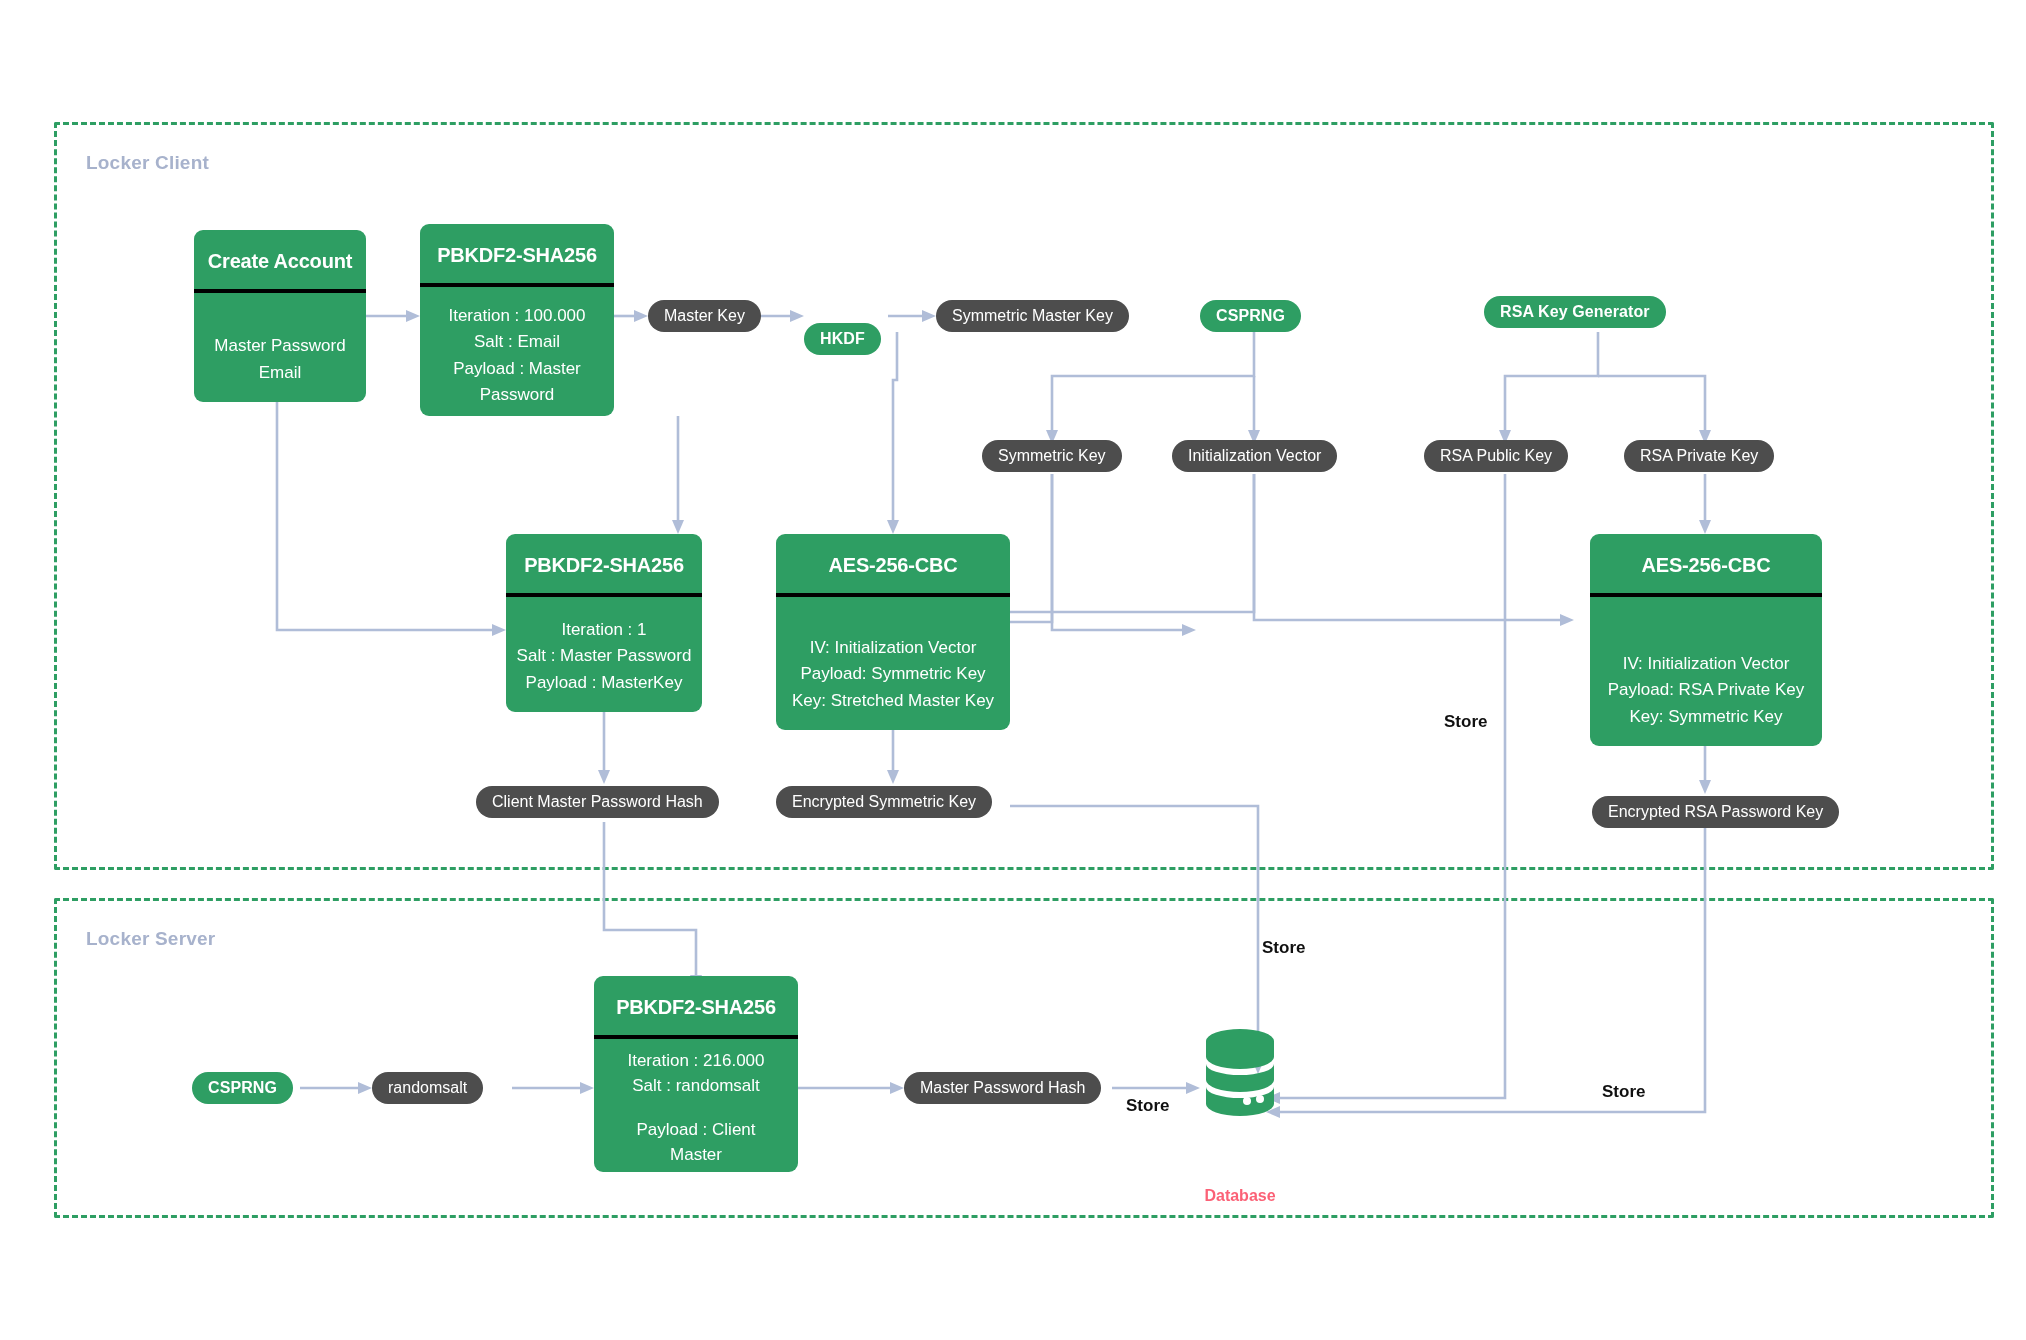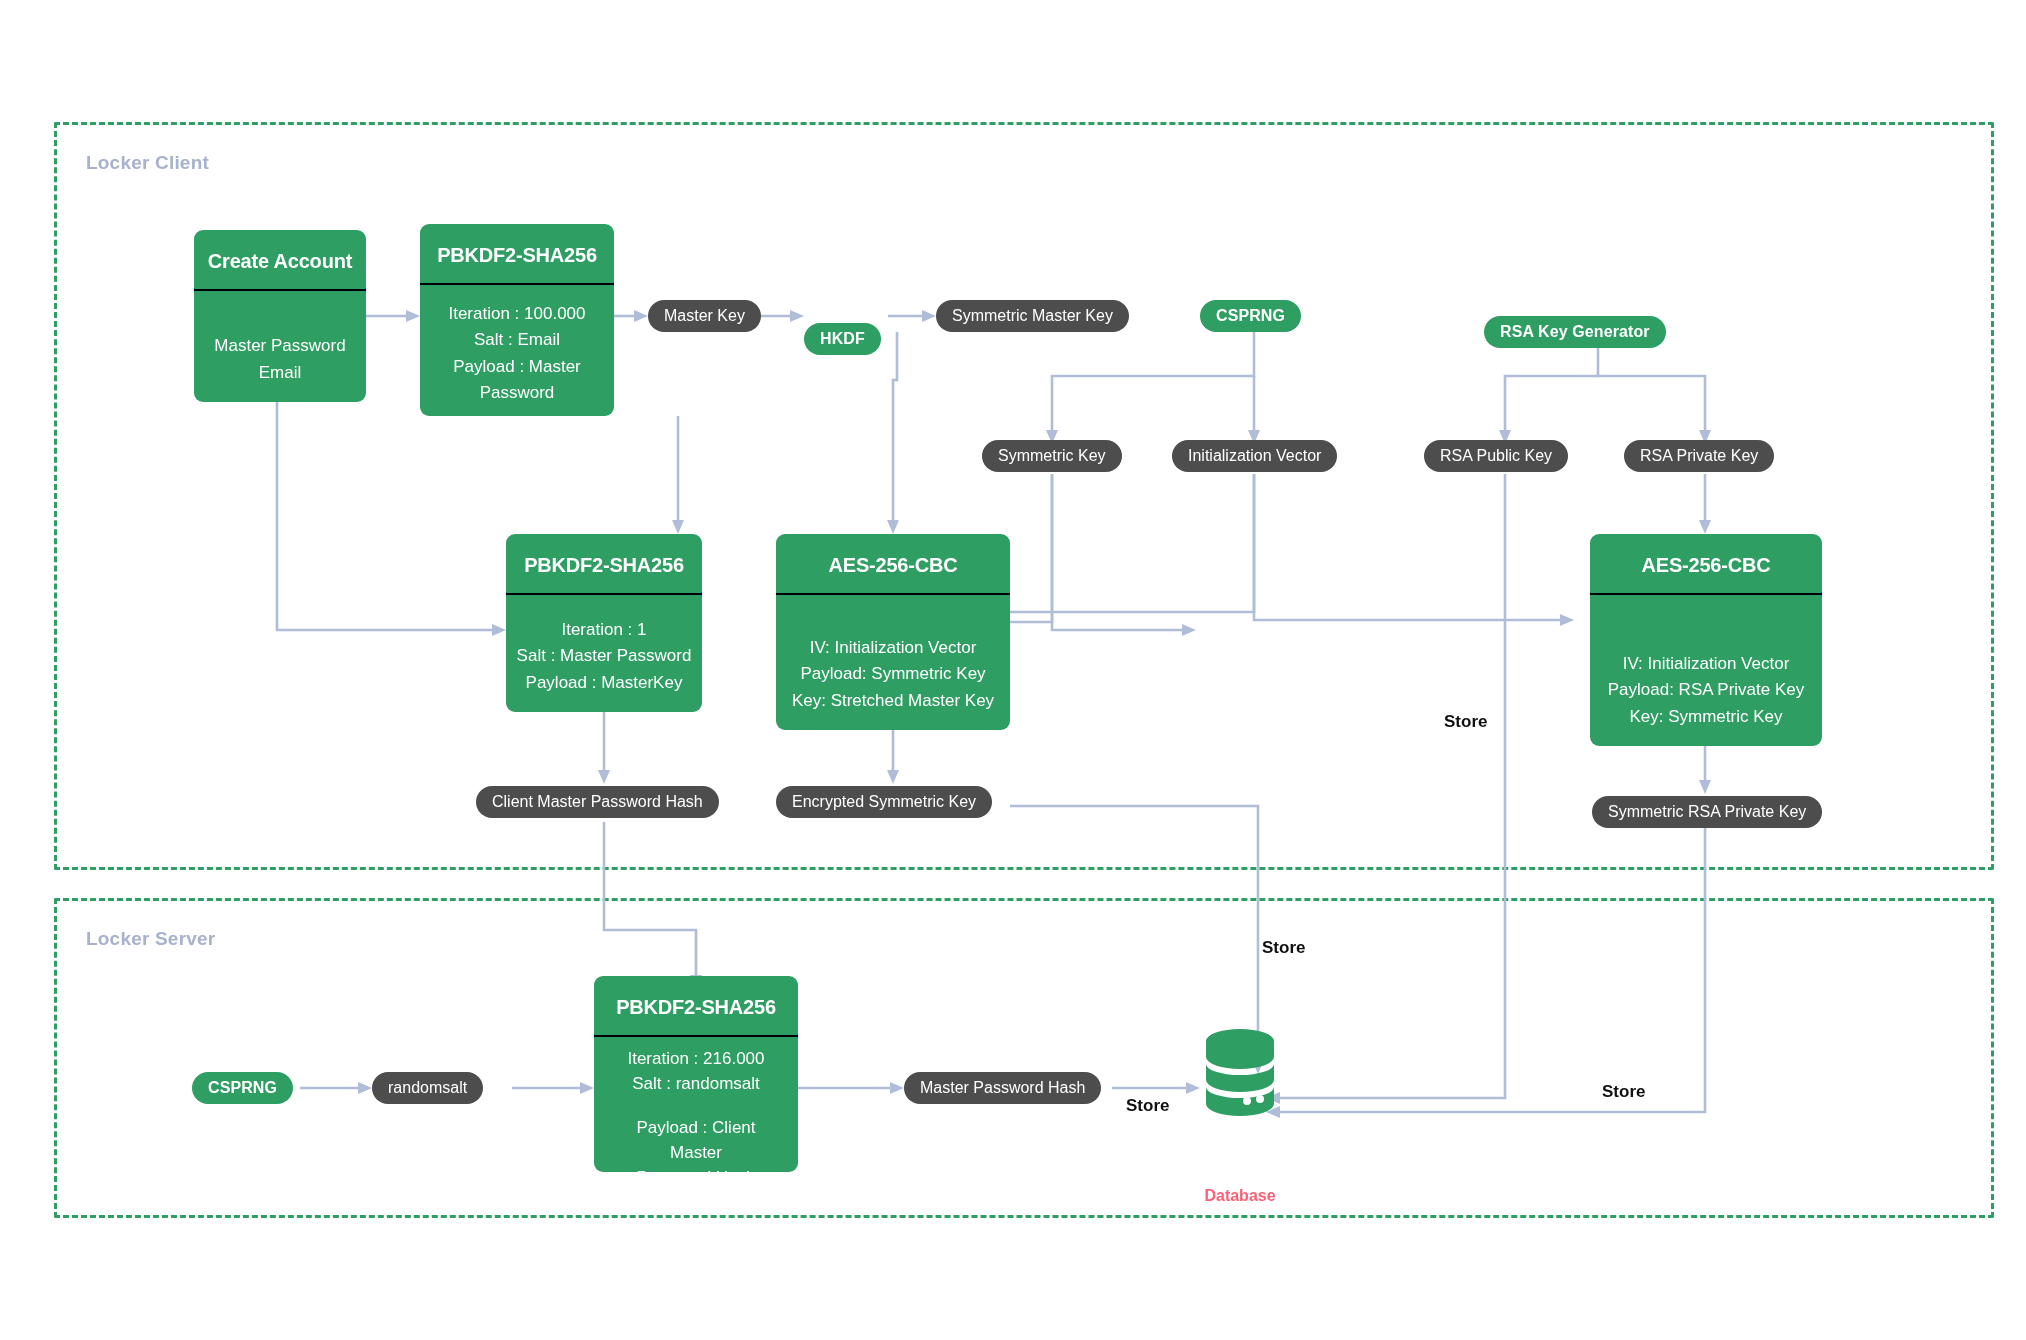--- a/index.html
+++ b/index.html
@@ -38,21 +38,21 @@
     border-radius:9px;
     color:#ffffff;
     box-sizing:border-box;
     overflow:hidden;
     display:flex;flex-direction:column;
   }
   .card-title{
     font-size:20px;font-weight:bold;
     text-align:center;
     padding:20px 6px 16px 6px;
-    border-bottom:2px solid #000000;
+    border-bottom:4px solid #000000;
     letter-spacing:-.2px;
     white-space:nowrap;
   }
   .card-body{
     flex:1;
     font-size:17px;
     line-height:1.55;
     text-align:center;
     padding:16px 10px;
     display:flex;flex-direction:column;justify-content:flex-end;
@@ -238,35 +238,35 @@
   </div>
 
   <div class="pill dark" style="left:648px;top:300px;">Master Key</div>
 
   <div class="pill green" style="left:804px;top:300px;margin-top:23px;">HKDF</div>
 
   <div class="pill dark" style="left:936px;top:300px;">Symmetric Master Key</div>
 
   <div class="pill green" style="left:1200px;top:300px;">CSPRNG</div>
 
-  <div class="pill green" style="left:1484px;top:316px;text-align:right;">RSA Key Generator</div>
+  <div class="pill green" style="left:1484px;top:296px;text-align:right;">RSA Key Generator</div>
 
   <div class="pill dark" style="left:982px;top:440px;">Symmetric Key</div>
 
   <div class="pill dark" style="left:1172px;top:440px;">Initialization Vector</div>
 
   <div class="pill dark" style="left:1424px;top:440px;">RSA Public Key</div>
 
   <div class="pill dark" style="left:1624px;top:440px;">RSA Private Key</div>
 
   <div class="pill dark" style="left:476px;top:786px;">Client Master Password Hash</div>
 
   <div class="pill dark" style="left:776px;top:786px;">Encrypted Symmetric Key</div>
 
-  <div class="pill dark" style="left:1592px;top:796px;">Symmetric RSA Private Key</div>
+  <div class="pill dark" style="left:1592px;top:796px;">Encrypted RSA Password Key</div>
 
   <div class="pill green" style="left:192px;top:1072px;">CSPRNG</div>
 
   <div class="pill dark" style="left:372px;top:1072px;">randomsalt</div>
 
   <div class="pill dark" style="left:904px;top:1072px;">Master Password Hash</div>
 
   <div class="store-label" style="left:1444px;top:712px;">Store</div>
 
   <div class="store-label" style="left:1262px;top:938px;">Store</div>

